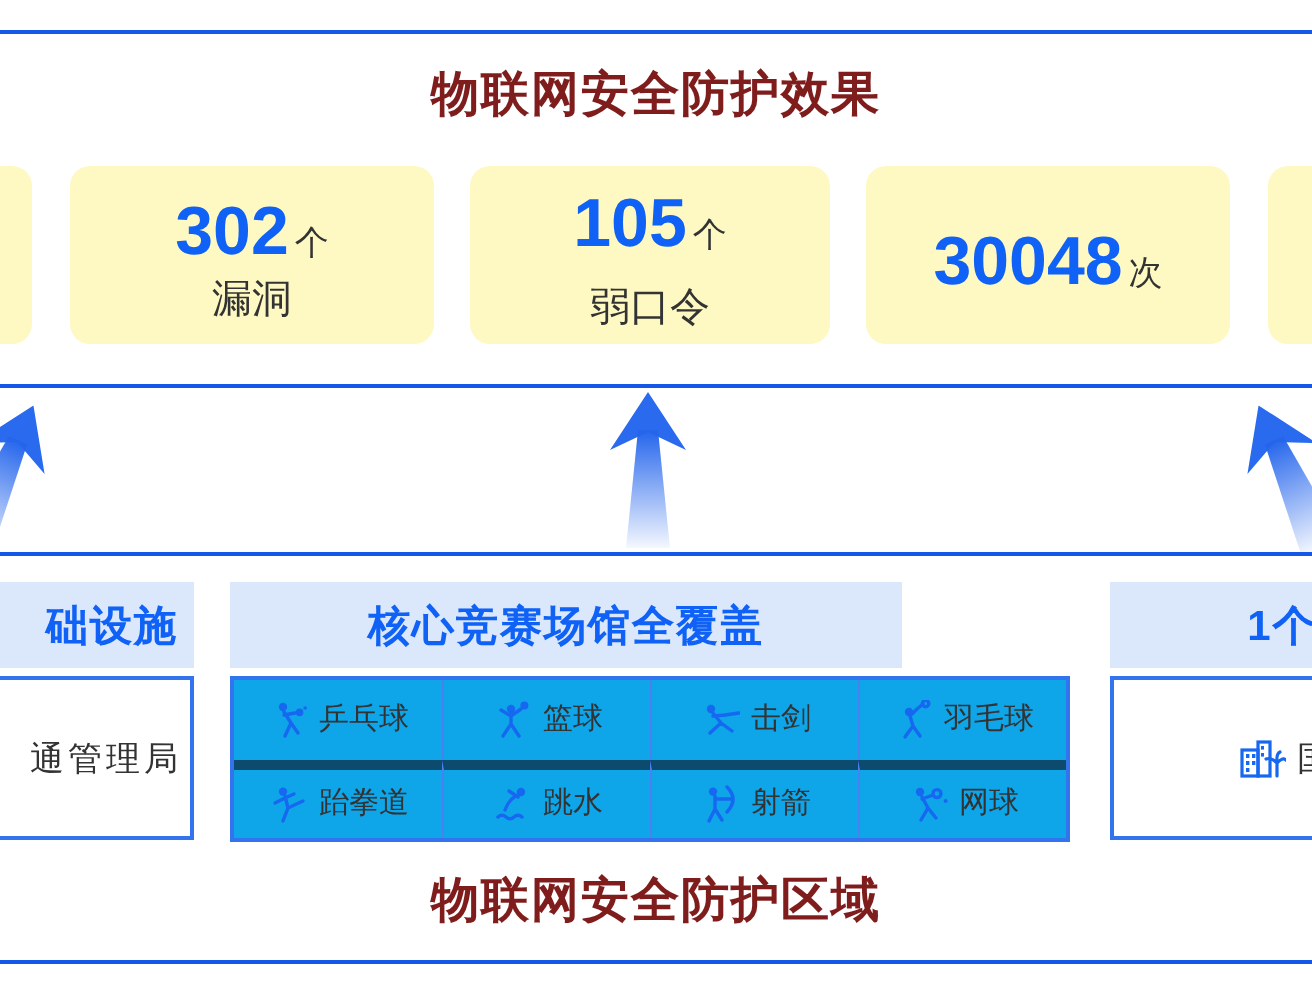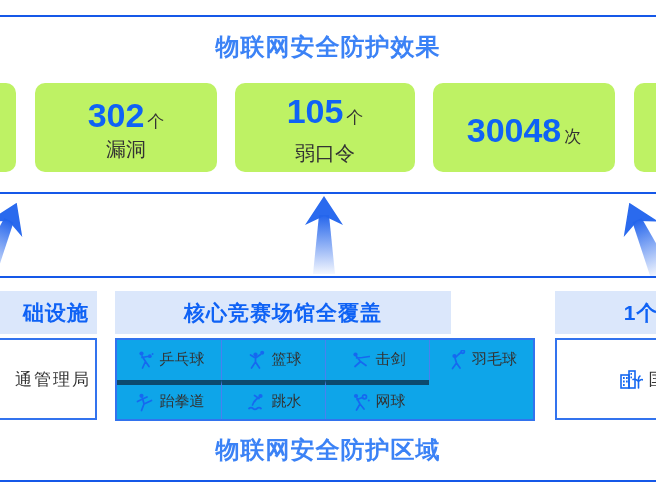--- a/index.html
+++ b/index.html
@@ -6,26 +6,26 @@
   .canvas{position:relative;width:656px;height:495px;background:#fff;overflow:hidden;
           font-family:"Liberation Sans","DejaVu Sans",sans-serif;}
 
   .hline{position:absolute;left:0;width:656px;height:2px;background:#1558E8;}
   #line-top{top:15px}
   #line-mid-top{top:192px}
   #line-mid-bottom{top:276px}
   #line-bottom{top:480px}
 
   .big-title{position:absolute;left:0;width:656px;text-align:center;
-             font-size:24px;font-weight:bold;color:#3b82f6;letter-spacing:1px;}
+             font-size:24px;font-weight:bold;color:#7f1d1d;letter-spacing:1px;}
   #title-top{top:31px}
   #title-bottom{top:434px}
 
   
-  .stat-card{position:absolute;top:83px;height:89px;background:#bef264;border-radius:10px;
+  .stat-card{position:absolute;top:83px;height:89px;background:#fef9c3;border-radius:10px;
              display:flex;flex-direction:column;align-items:center;justify-content:center;
              gap:3px;padding-top:6px;box-sizing:border-box;}
   .stat-value-row{display:flex;align-items:baseline;}
   .stat-value{font-size:34px;font-weight:bold;color:#0F62F5;line-height:1;}
   .stat-unit{font-size:17px;color:#333;margin-left:3px;font-weight:500;}
   .stat-label{font-size:20px;color:#333;}
   #card-partial-left{left:-164px;width:180px;}
   #card-1{left:35px;width:182px;}
   #card-2{left:235px;width:180px;gap:11px;}
   #card-3{left:433px;width:182px;}
@@ -198,20 +198,28 @@
 
     <div class="venue-cell row2">
       <svg class="sport-icon" width="20" height="20" viewBox="0 0 20 20">
         <circle class="f" cx="14.5" cy="4" r="2.1"></circle>
         <path d="M13 5.5 Q8.5 7.5 6.5 13 M13 6.5 L8.5 3.5"></path>
         <path d="M3 16.5 q2 -1.8 4 0 q2 1.8 4 0 q2 -1.8 4 0"></path>
       </svg>
       <span>跳水</span>
     </div>
 
+    <div class="venue-cell row2">
+      <svg class="sport-icon" width="20" height="20" viewBox="0 0 20 20">
+        <circle class="f" cx="6.5" cy="3.8" r="2.1"></circle>
+        <path d="M7.5 6 L7.5 12.5 M7.5 12.5 L4.5 18.5 M7.5 12.5 L11 18 M7.5 7.5 L15.5 7.5"></path>
+        <path d="M13.5 1.5 Q19.5 7.5 13.5 14"></path>
+      </svg>
+      <span>射箭</span>
+    </div>
 
     <div class="venue-cell row2">
       <svg class="sport-icon" width="20" height="20" viewBox="0 0 20 20">
         <circle class="f" cx="6" cy="4" r="2.1"></circle>
         <path d="M7 6.5 L10 12 M10 12 L6.5 18 M10 12 L14 17 M7 7.5 L12.5 5.5"></path>
         <circle class="o" cx="14.5" cy="4.8" r="2"></circle>
           <circle class="f" cx="18.8" cy="8.5" r="1"></circle>
       </svg>
       <span>网球</span>
     </div>

